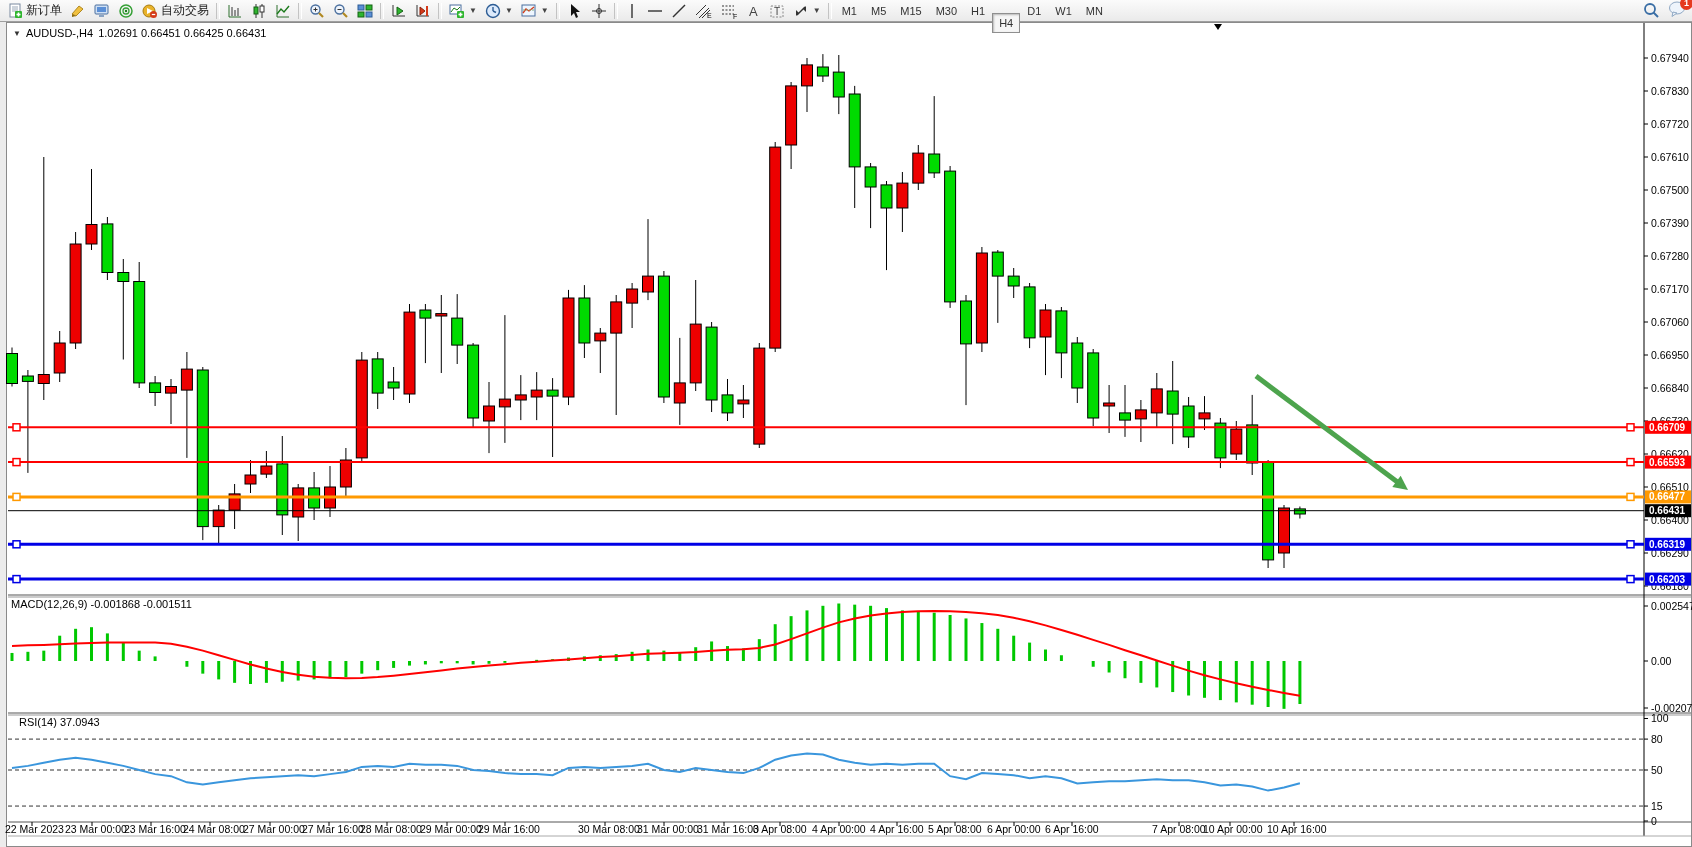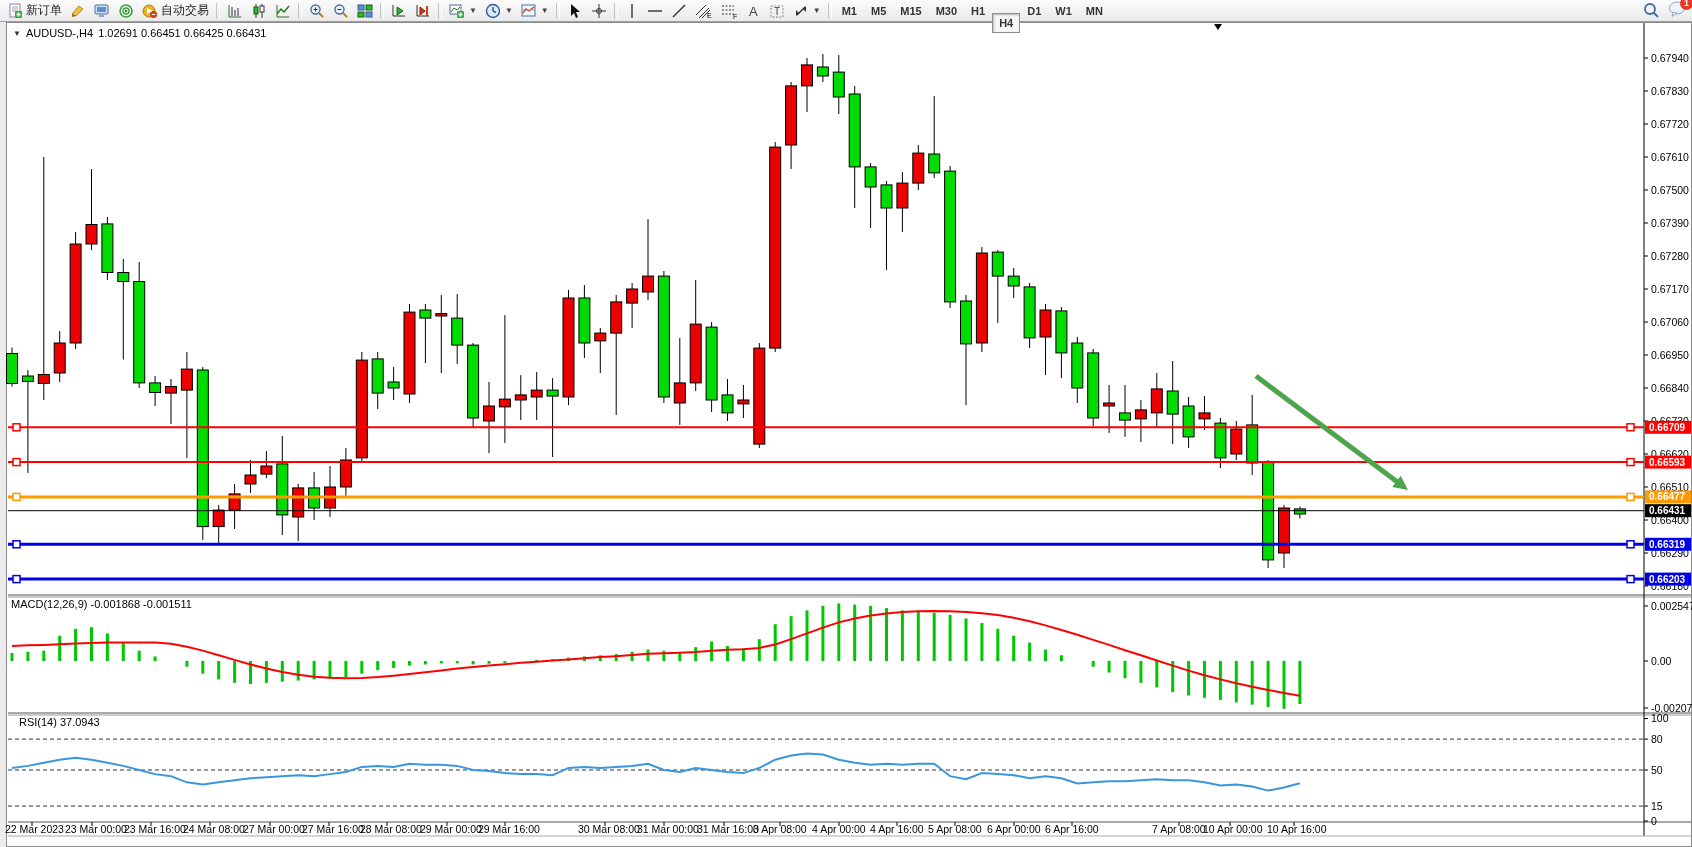--- a/index.html
+++ b/index.html
@@ -3,21 +3,21 @@
 <meta charset="utf-8">
 <style>
   html,body{margin:0;padding:0;background:#e8e8e8;}
   #root{position:relative;width:1692px;height:847px;background:#ececec;font-family:"Liberation Sans",sans-serif;overflow:hidden;}
   
   .toolbar{position:absolute;top:0;left:0;width:1692px;height:22px;background:linear-gradient(#fbfbfb,#eaeaea);border-bottom:1px solid #9f9f9f;display:flex;align-items:center;padding-left:3px;box-sizing:border-box;z-index:10;}
   .tbtn{height:20px;display:flex;align-items:center;gap:3px;padding:0 3px;border:1px solid transparent;border-radius:2px;cursor:default;}
   .tbtn span.cap{font-size:12px;color:#222;white-space:nowrap;}
   .caret{font-size:8px;color:#444;margin-left:1px;}
   .sep{width:2px;height:16px;border-left:1px solid #c3c3c3;border-right:1px solid #ffffff;margin:0 3px;}
-  .tf{font-size:11px;color:#333;padding:2px 6px;height:14px;line-height:14px;border:1px solid transparent;font-weight:bold;}
+  .tf{font-size:11px;color:#333;padding:2px 6px;height:14px;line-height:14px;border:1px solid transparent;}
   .tf.active{background:#f6f6f6;border:1px solid #8f8f8f;box-shadow:inset 1px 1px 2px rgba(0,0,0,.25);margin-top:25px;}
   .tb-right{margin-left:auto;display:flex;align-items:center;margin-right:6px;gap:8px;}
   .badge{position:absolute;top:-4px;right:-7px;background:#e53a1f;color:#fff;font-size:9px;min-width:13px;height:13px;border-radius:7px;text-align:center;line-height:13px;font-weight:bold;}
   .chat-wrap{position:relative;}
   
   .chart-window{position:absolute;left:6px;top:22px;width:1686px;height:825px;background:#ffffff;border:1px solid #8a8a8a;box-sizing:border-box;}
   #cv{position:absolute;left:0;top:0;}
   .pane-label{position:absolute;font-size:11px;color:#000;z-index:5;white-space:nowrap;}
   #title{left:13px;top:27px;display:flex;align-items:center;gap:5px;}
   #macd-label{left:11px;top:598px;text-align:center;}

